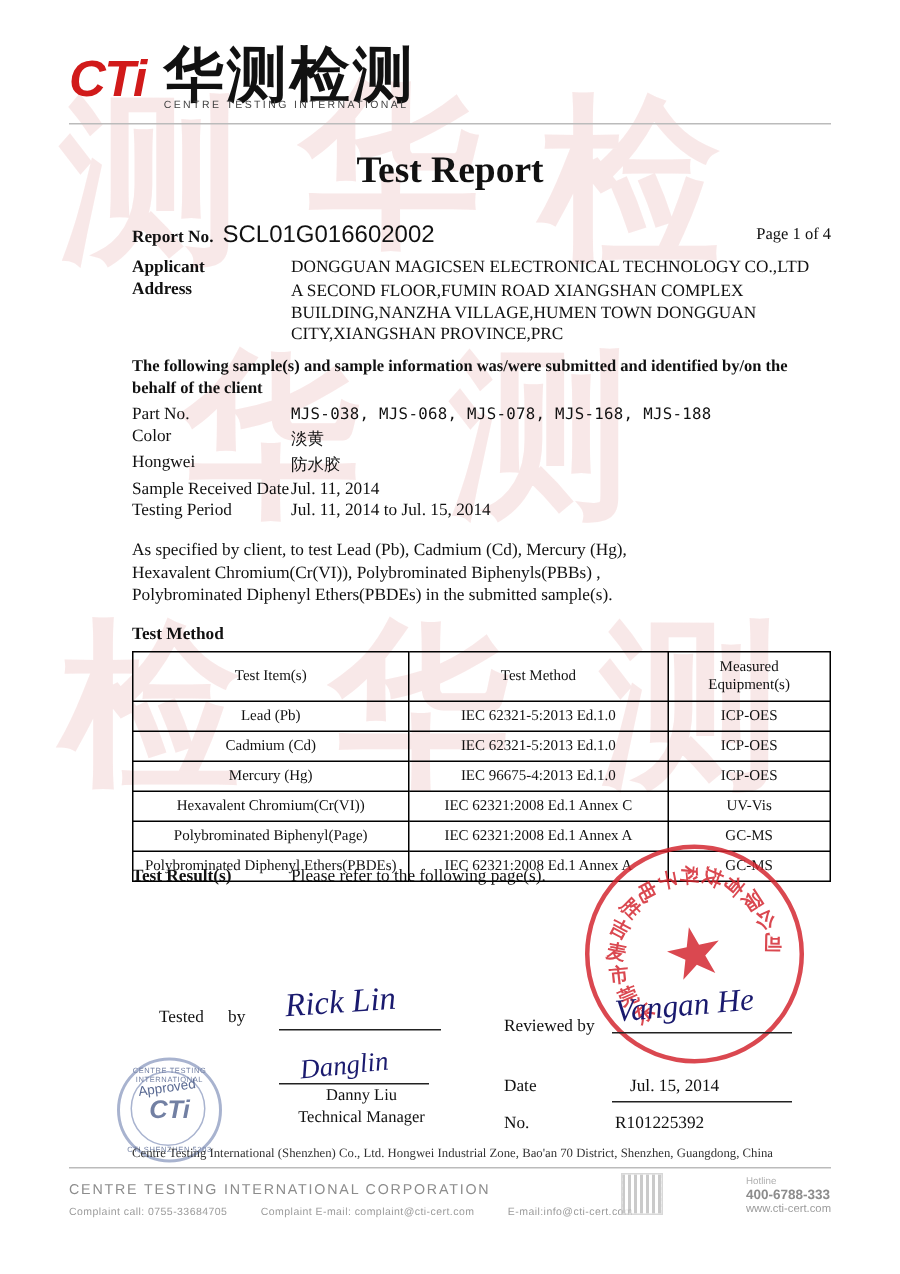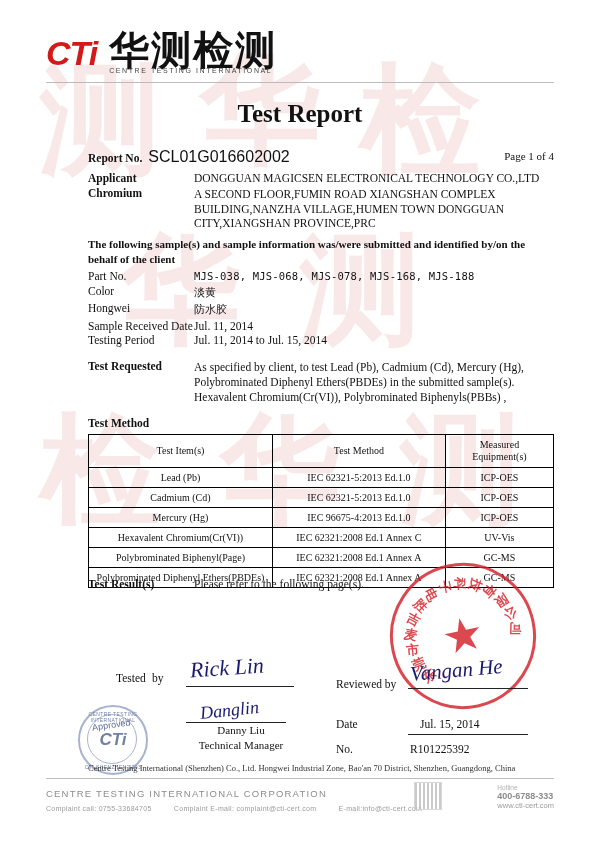--- a/index.html
+++ b/index.html
@@ -107,21 +107,21 @@
   .stamp .txt{
     position:absolute;top:0;left:0;width:140px;height:140px;
   }
   .stamp .txt span{
     position:absolute;left:50%;top:50%;font-family:"DejaVu Sans",sans-serif;
     font-size:13px;color:#d3202a;font-weight:700;
     transform-origin:0 0;
   }
 
   
-  .sig-tested{position:absolute;top:672px;left:116px;font-size:11.5px;text-align:right;}
+  .sig-tested{position:absolute;top:672px;left:106px;font-size:11.5px;text-align:right;}
   .sig-by{position:absolute;top:672px;left:152px;font-size:11.5px;}
   .sig-name1{
     position:absolute;top:655px;left:190px;font-family:"Liberation Serif",serif;
     font-size:22px;font-style:italic;color:#1a1a6e;transform:rotate(-4deg);
   }
   .sig-line1{position:absolute;top:686px;left:186px;width:108px;border-bottom:1px solid #222;}
 
   .rev-lbl{position:absolute;top:678px;left:336px;font-size:11.5px;}
   .sig-name2{
     position:absolute;top:658px;left:410px;font-family:"Liberation Serif",serif;
@@ -230,21 +230,21 @@
   <div class="title">Test Report</div>
 
   <div class="reportno">
     <b>Report No.</b><span class="val">SCL01G016602002</span>
   </div>
   <div class="pageof">Page 1 of 4</div>
 
   <div class="lblcol applicant-l">Applicant</div>
   <div class="valcol applicant-v">DONGGUAN MAGICSEN ELECTRONICAL TECHNOLOGY CO.,LTD</div>
 
-  <div class="lblcol address-l">Chromium</div>
+  <div class="lblcol address-l">Address</div>
   <div class="valcol address-v">
     <div>A SECOND FLOOR,FUMIN ROAD XIANGSHAN COMPLEX</div>
     <div>BUILDING,NANZHA VILLAGE,HUMEN TOWN DONGGUAN</div>
     <div>CITY,XIANGSHAN PROVINCE,PRC</div>
   </div>
 
   <div class="submitted">The following sample(s) and sample information was/were submitted and identified by/on the behalf of the client</div>
 
   <div class="rows">
     <div class="row">
@@ -263,25 +263,24 @@
       <div class="k">Sample Received Date</div>
       <div class="v">Jul. 11, 2014</div>
     </div>
     <div class="row">
       <div class="k">Testing Period</div>
       <div class="v">Jul. 11, 2014 to Jul. 15, 2014</div>
     </div>
   </div>
 
   <div class="treq">
-    <div class="k">Test Requested</div>
     <div class="v">
       <div>As specified by client, to test Lead (Pb), Cadmium (Cd), Mercury (Hg),</div>
+      <div>Hexavalent Chromium(Cr(VI)), Polybrominated Biphenyls(PBBs) ,</div>
       <div>Polybrominated Diphenyl Ethers(PBDEs) in the submitted sample(s).</div>
-      <div>Hexavalent Chromium(Cr(VI)), Polybrominated Biphenyls(PBBs) ,</div>
     </div>
   </div>
 
   <div class="tmethod">Test Method</div>
 
   <table class="tm">
     <thead>
       <tr>
         <th>Test Item(s)</th>
         <th>Test Method</th>

